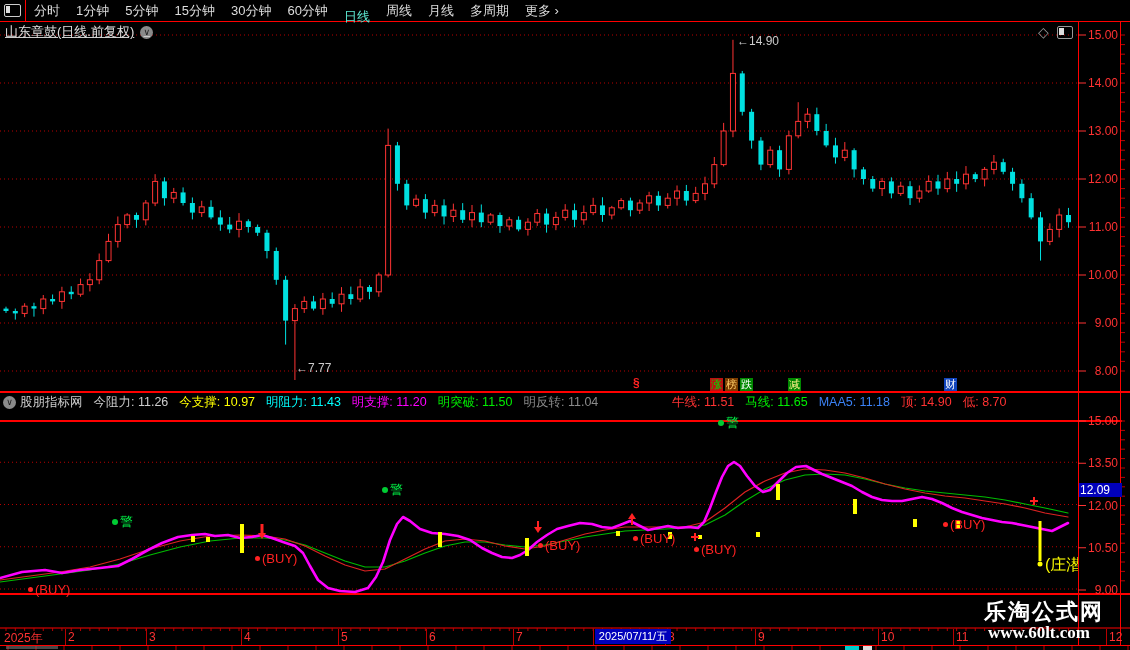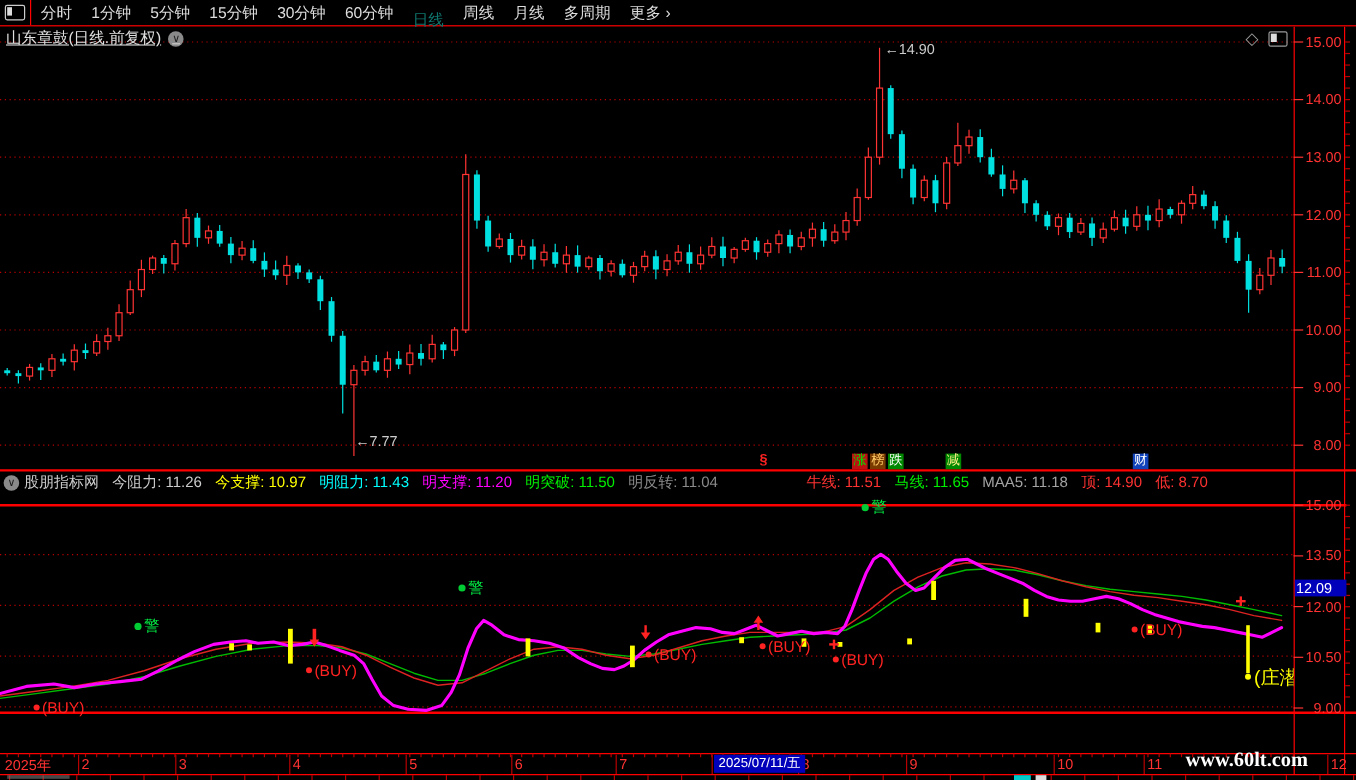--- a/index.html
+++ b/index.html
@@ -6,21 +6,21 @@
   body{width:1130px;height:650px;overflow:hidden;font-family:"Liberation Sans","DejaVu Sans",sans-serif;}
   .app{position:relative;width:1130px;height:650px;background:#000;color:#ccc;}
 
   
   .toolbar{position:absolute;top:0;left:0;width:1130px;height:21px;background:#000;border-bottom:1px solid #ff0000;display:flex;align-items:center;z-index:30;}
   .tb-iconwrap{height:21px;display:flex;align-items:center;padding:0 4px;border-right:1px solid #ff0000;}
   .win-glyph{width:15px;height:11px;border:1px solid #ccc;border-radius:2px;position:relative;}
   .win-glyph::after{content:"";position:absolute;left:1px;top:1px;width:4px;height:7px;background:#ddd;}
   .tb-left{display:flex;align-items:center;height:21px;}
   .tb-left .tb-item{font-size:13px;color:#ddd;padding:0 8px;white-space:nowrap;}
-  .tb-left .tb-item.active{color:#0f766e;margin-top:12px;}
+  .tb-left .tb-item.active{color:#5eead4;margin-top:12px;}
   .tb-right{position:absolute;right:0;top:0;height:21px;display:flex;}
   .tb-right .tb-item{font-size:13px;color:#ddd;padding:0 9px;display:flex;align-items:center;border-left:1px solid #ff0000;white-space:nowrap;}
 
   
   .titlebar{position:absolute;top:22px;left:0;width:1074px;height:20px;display:flex;align-items:center;z-index:20;text-decoration:underline;}
   .title-text{font-size:13px;color:#e0e0e0;margin-left:5px;}
   .circle-chevron{display:inline-block;width:13px;height:13px;border-radius:50%;background:#8a8a8a;color:#1a1a1a;font-size:9px;line-height:13px;text-align:center;margin-left:6px;}
   .corner-icons{position:absolute;top:24px;left:1038px;display:flex;align-items:center;z-index:20;}
   .diamond{color:#999;font-size:14px;margin-right:8px;}
   .mini-win{width:14px;height:11px;border:1px solid #999;border-radius:2px;position:relative;}
@@ -675,21 +675,21 @@
       <span class="seg" style="color: rgb(204, 204, 204);">今阻力: 11.26</span>
       <span class="seg" style="color: rgb(255, 255, 0);">今支撑: 10.97</span>
       <span class="seg" style="color: rgb(0, 255, 255);">明阻力: 11.43</span>
       <span class="seg" style="color: rgb(255, 0, 255);">明支撑: 11.20</span>
       <span class="seg" style="color: rgb(0, 238, 0);">明突破: 11.50</span>
       <span class="seg" style="color: rgb(138, 138, 138);">明反转: 11.04</span>
     </div>
   <div class="ind-header" id="ind-header-right" style="left:672px;">
       <span class="seg" style="color: rgb(255, 50, 50);">牛线: 11.51</span>
       <span class="seg" style="color: rgb(0, 238, 0);">马线: 11.65</span>
-      <span class="seg" style="color: #a3a3a3;">MAA5: 11.18</span>
+      <span class="seg" style="color: #3b82f6;">MAA5: 11.18</span>
       <span class="seg" style="color: rgb(255, 50, 50);">顶: 14.90</span>
       <span class="seg" style="color: rgb(255, 50, 50);">低: 8.70</span>
     </div>
 
   <div id="main-axis">
       <div class="axis-label" style="top: 28px;">15.00</div>
       <div class="axis-label" style="top: 76px;">14.00</div>
       <div class="axis-label" style="top: 124px;">13.00</div>
       <div class="axis-label" style="top: 172px;">12.00</div>
       <div class="axis-label" style="top: 220px;">11.00</div>
@@ -715,18 +715,19 @@
       <div class="month-label" style="left: 429px;">6</div>
       <div class="month-label" style="left: 516px;">7</div>
       <div class="month-label" style="left: 668px;">8</div>
       <div class="month-label" style="left: 758px;">9</div>
       <div class="month-label" style="left: 881px;">10</div>
       <div class="month-label" style="left: 956px;">11</div>
       <div class="month-label" style="left: 1109px;">12</div>
     </div>
   <div class="date-badge">2025/07/11/五</div>
 
+  <div class="watermark1">乐淘公式网</div>
   <div class="watermark2">www.60lt.com</div>
 
   <div class="frag" style="left:6px;top:646px;width:52px;height:3px;background:#777;opacity:.6;"></div>
   <div class="frag" style="left:845px;top:646px;width:14px;height:4px;background:#00cccc;"></div>
   <div class="frag" style="left:863px;top:646px;width:9px;height:4px;background:#dddddd;"></div>
 </div>
 
 </body></html>

